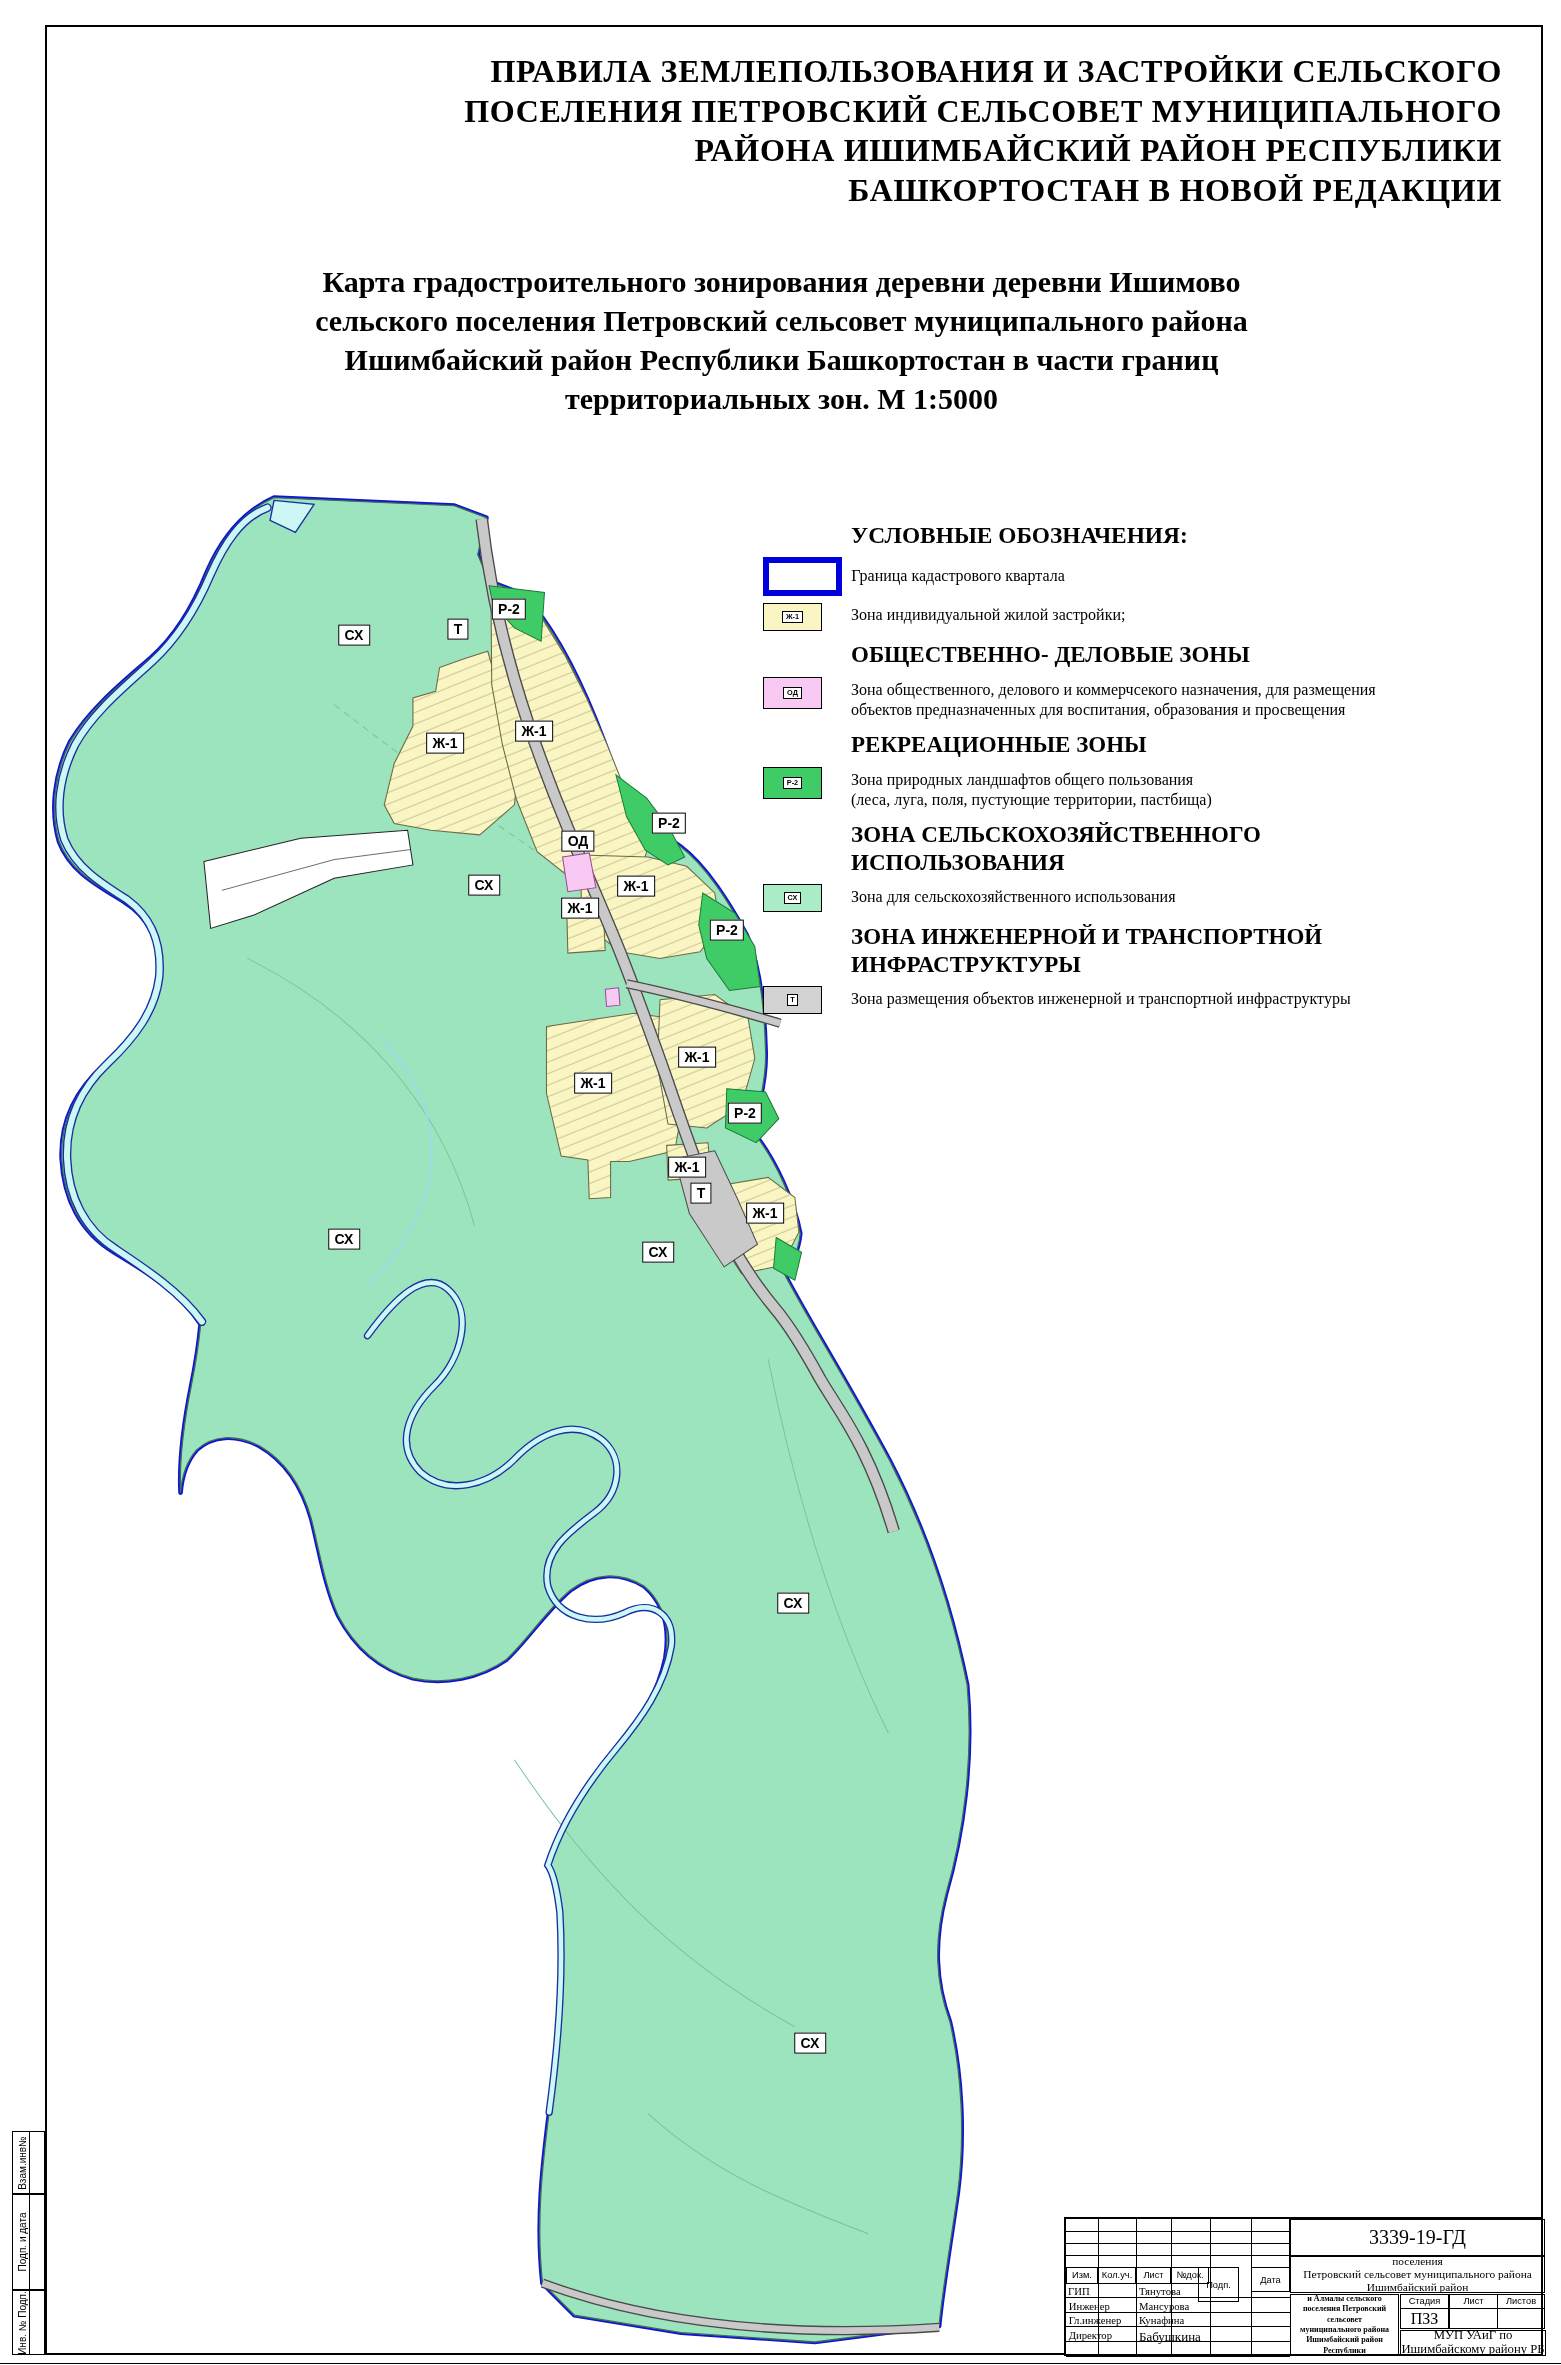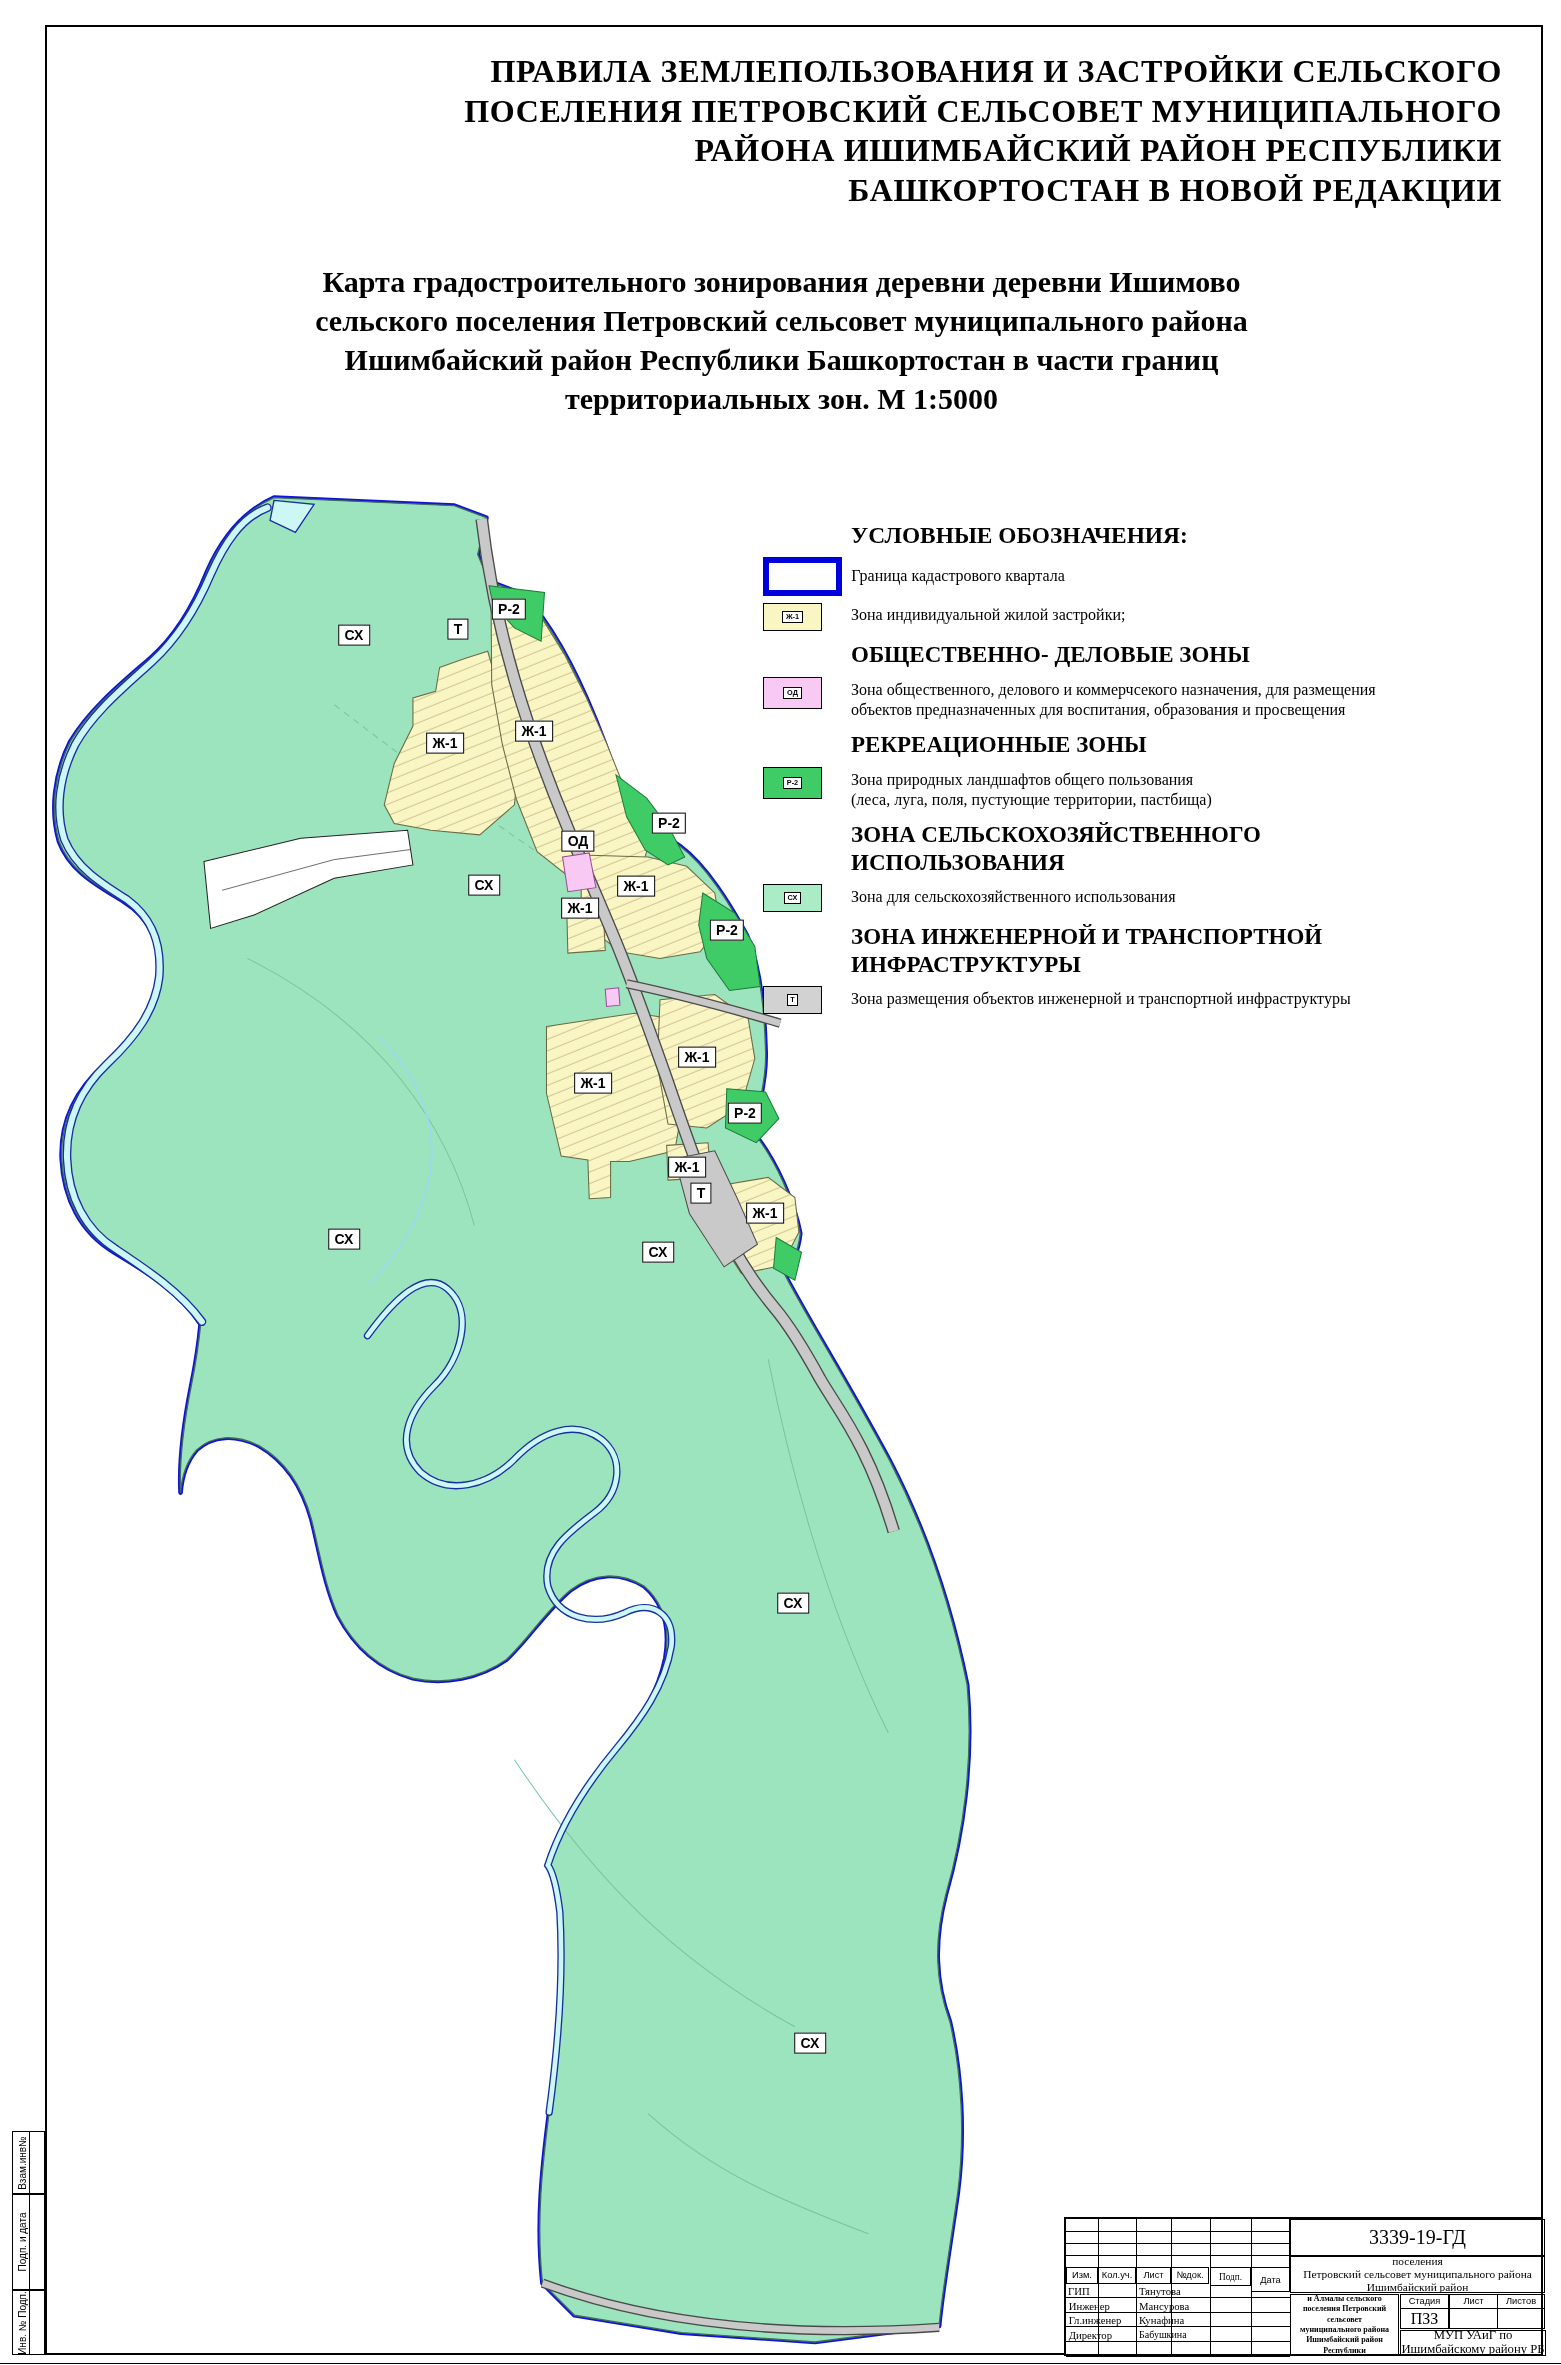--- a/index.html
+++ b/index.html
@@ -268,36 +268,36 @@
     <div style="position:absolute;left:32px;top:0;height:137px;border-left:0.7px solid #000;"></div>
     <div style="position:absolute;left:70px;top:0;height:137px;border-left:0.7px solid #000;"></div>
     <div style="position:absolute;left:105px;top:0;height:137px;border-left:0.7px solid #000;"></div>
     <div style="position:absolute;left:144px;top:0;height:137px;border-left:0.7px solid #000;"></div>
     <div style="position:absolute;left:185px;top:0;height:137px;border-left:0.7px solid #000;"></div>
 
     <div class="cell sans" style="left:0;top:48px;width:32px;height:16.7px;font-size:9.3px;">Изм.</div>
     <div class="cell sans" style="left:32px;top:48px;width:38px;height:16.7px;font-size:9.3px;">Кол.уч.</div>
     <div class="cell sans" style="left:70px;top:48px;width:35px;height:16.7px;font-size:9.3px;">Лист</div>
     <div class="cell sans" style="left:105px;top:48px;width:38px;height:16.7px;font-size:9.3px;">№док.</div>
-    <div class="cell sans" style="left:144px;top:48px;width:41px;height:19px;font-size:9.3px;font-family:Liberation Serif, serif;">Подп.</div>
+    <div class="cell sans" style="left:132px;top:48px;width:41px;height:35px;font-size:9.3px;">Подп.</div>
     <div class="cell sans" style="left:185px;top:48px;width:39px;height:25px;font-size:9.3px;">Дата</div>
 
     <div style="position:absolute;left:0;top:78px;width:224px;border-top:0.7px solid #000;"></div>
     <div style="position:absolute;left:0;top:93px;width:224px;border-top:0.7px solid #000;"></div>
     <div style="position:absolute;left:0;top:107px;width:224px;border-top:0.7px solid #000;"></div>
     <div style="position:absolute;left:0;top:122px;width:224px;border-top:0.7px solid #000;"></div>
     <div style="position:absolute;left:0;top:137px;width:224px;border-top:0.7px solid #000;"></div>
     <div style="position:absolute;left:2px;top:66px;font-size:10.7px;">ГИП</div>
     <div style="position:absolute;left:73px;top:66px;font-size:10.7px;">Тянутова</div>
     <div style="position:absolute;left:2.7px;top:81px;font-size:10.7px;">Инженер</div>
     <div style="position:absolute;left:73px;top:81px;font-size:10.7px;font-family:Liberation Serif, serif;">Мансурова</div>
     <div style="position:absolute;left:2.7px;top:95px;font-size:10.7px;">Гл.инженер</div>
     <div style="position:absolute;left:73px;top:95px;font-size:10.7px;">Кунафина</div>
     <div style="position:absolute;left:2.7px;top:110px;font-size:10.7px;">Директор</div>
-    <div style="position:absolute;left:73px;top:110px;font-size:10px;">Бабушкина</div>
+    <div style="position:absolute;left:73px;top:110px;font-size:13px;">Бабушкина</div>
 
     <div class="cell" style="left:224px;top:0;width:255px;height:37px;font-size:20px;">3339-19-ГД</div>
     <div class="cell preline" style="left:224px;top:37px;width:255px;height:37px;font-size:11.4px;line-height:1.15;">Правила землепользования и застройки сельского поселения
 Петровский сельсовет муниципального района Ишимбайский район
 Республики Башкортостан в новой редакции</div>
     <div class="cell preline" style="left:224px;top:75px;width:109px;height:62px;font-size:8px;line-height:1.3;font-weight:bold;">Карта градостроительного зонирования деревни Гумерово
 и Алмалы сельского поселения Петровский сельсовет
 муниципального района Ишимбайский район Республики
 Башкортостан  в части границ территориальных зон</div>
     <div class="cell sans" style="left:334px;top:75px;width:49px;height:14.7px;font-size:9.3px;">Стадия</div>

